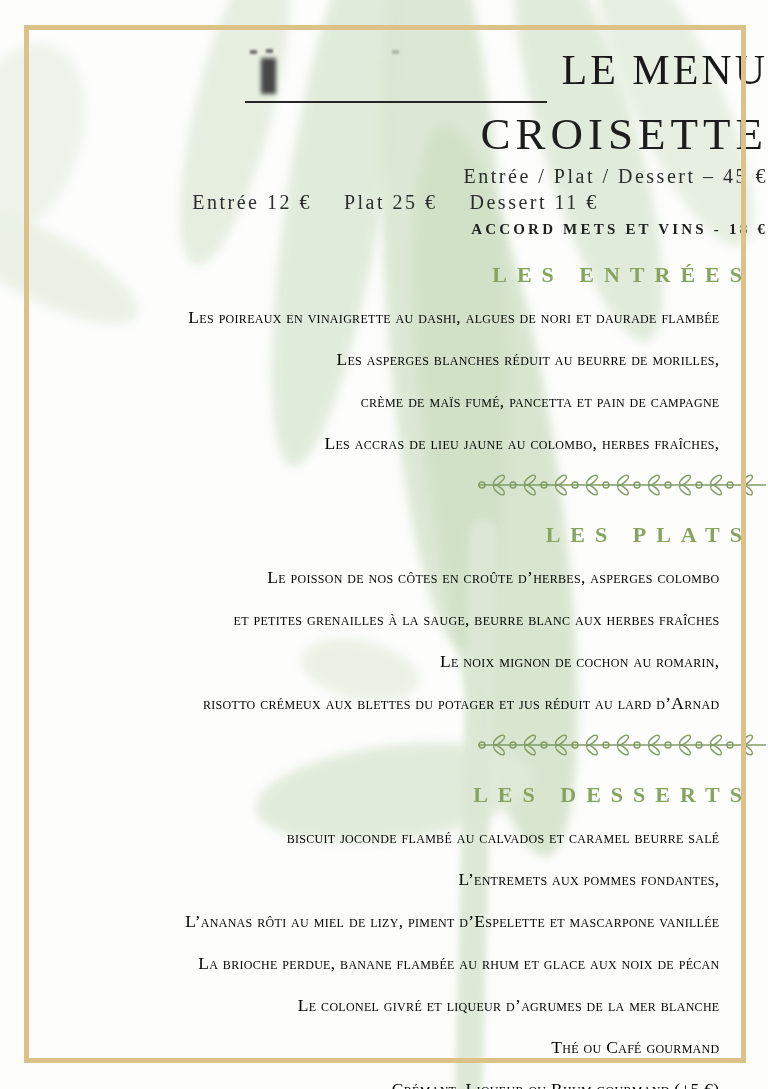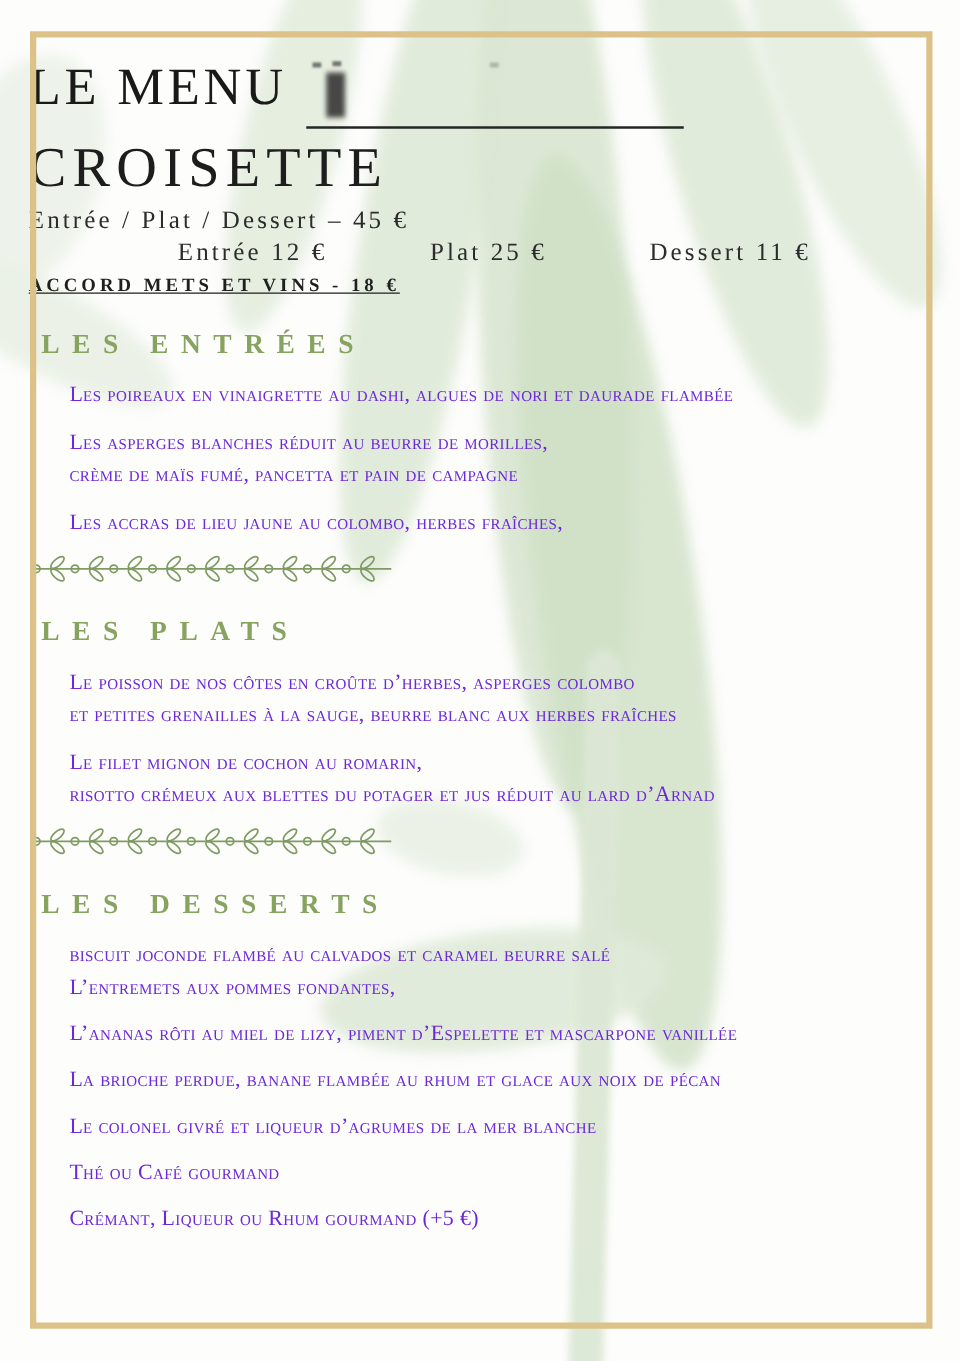--- a/index.html
+++ b/index.html
@@ -28,34 +28,34 @@
          border:5px solid #dcc289;z-index:3;pointer-events:none;}
 
   
   .smudge{position:absolute;left:261px;top:58px;width:15px;height:36px;background:#2b2b2b;
           filter:blur(2px);opacity:.85;z-index:2;}
   .dot{position:absolute;width:7px;height:4px;background:#4a4a4a;filter:blur(1px);
        opacity:.75;z-index:2;}
   .d1{left:250px;top:50px;} .d2{left:266px;top:49px;} .d3{left:392px;top:50px;opacity:.3;}
 
   
-  .content{position:absolute;inset:0;z-index:2;text-align:left;padding-top:47px;
+  .content{position:absolute;inset:0;z-index:2;text-align:right;padding-top:47px;
            color:#2f2f2f;padding-left:23px;}
   h1.title{margin:0;font-size:42px;line-height:46px;font-weight:500;letter-spacing:3px;color:#191919;}
   .title-rule{width:302px;height:2px;background:#262626;margin:8px auto 6px;}
   h2.subtitle{margin:0;font-size:45px;line-height:50px;font-weight:500;letter-spacing:5px;color:#1d1d1d;}
   .formula{margin:5px 0 0;font-size:20px;line-height:24px;letter-spacing:2.5px;color:#2c2c2c;}
   .prices{margin:2px 0 0;font-size:20px;line-height:24px;letter-spacing:2.5px;color:#2c2c2c;
-          display:flex;justify-content:center;gap:82px;}
-  .pairing{margin:6px 0 0;font-size:15px;line-height:18px;font-weight:700;letter-spacing:3.2px;color:#1f1f1f;text-decoration:underline;}
+          display:flex;justify-content:center;gap:32px;}
+  .pairing{margin:6px 0 0;font-size:15px;line-height:18px;font-weight:700;letter-spacing:3.2px;color:#1f1f1f;}
 
-  h3.sec{margin:24px 0 14px;font-size:22px;line-height:26px;font-weight:700;
+  h3.sec{margin:24px 16px 14px;font-size:22px;line-height:26px;font-weight:700;
          letter-spacing:10px;text-indent:10px;color:#87a360;}
   .dish{margin:0 auto 12px;max-width:680px;}
-  .dish p{margin:0;font-size:17.5px;line-height:26px;letter-spacing:.3px;color:#6d28d9;
+  .dish p{margin:16px;font-size:17.5px;line-height:26px;letter-spacing:.3px;color:#000000;
           font-variant:small-caps;font-family:Liberation Serif, serif;}
   .desserts .dish{margin-bottom:11px;}
 
   .vine{margin:4px auto 0;height:26px;line-height:0;}
   .vine svg{stroke:#7f9b63;fill:none;stroke-width:1.4;}
   .hidden-defs{position:absolute;width:0;height:0;overflow:hidden;}
 </style>
 </head>
 <body>
 
@@ -140,21 +140,21 @@
         </svg>
     </div>
 
     <section>
       <h3 class="sec">LES PLATS</h3>
       <div class="dish">
         <p>Le poisson de nos côtes en croûte d’herbes, asperges colombo</p>
         <p>et petites grenailles à la sauge, beurre blanc aux herbes fraîches</p>
       </div>
       <div class="dish">
-        <p>Le filet mignon de cochon au romarin,</p>
+        <p>Le noix mignon de cochon au romarin,</p>
         <p>risotto crémeux aux blettes du potager et jus réduit au lard d’Arnad</p>
       </div>
     </section>
 
     <div class="vine">
       <svg width="292" height="26" viewBox="0 0 292 26">
           <use href="#vinechain"></use>
         </svg>
     </div>
 

